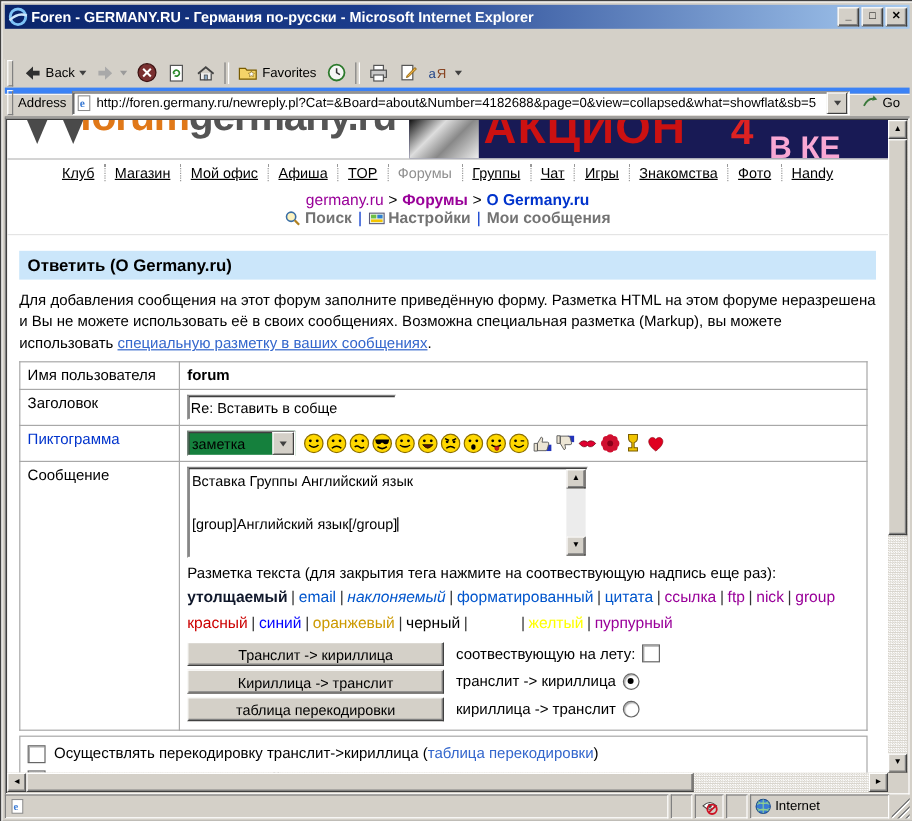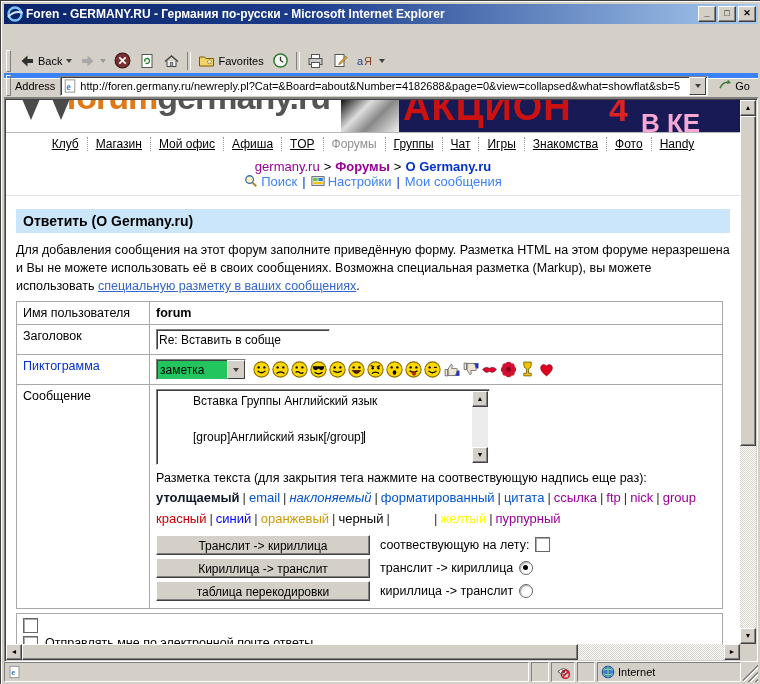--- a/index.html
+++ b/index.html
@@ -64,42 +64,42 @@
   .sitenav{text-align:center;padding:4px 0 3px;font-size:12px;white-space:nowrap;}
   .navitem{display:inline-block;padding:0 8px;color:#000;text-decoration:underline;cursor:pointer;}
   .navitem+.navitem{border-left:1px dotted #999;}
   .navitem.current{color:#8f8f8f;text-decoration:none;cursor:default;}
   
   .crumbrow{display:flex;align-items:center;padding:5px 10px 6px;font-size:13px;border-bottom:1px solid #e4e4e4;flex-direction:column;}
   .crumbs{flex:1;white-space:nowrap;}
   .crumb-sep{color:#000;padding:0 4px;}
   .c-purple{color:#990099;} .c-purple-b{color:#990099;font-weight:bold;} .c-blue-b{color:#0033cc;font-weight:bold;}
   .actions{white-space:nowrap;display:flex;align-items:center;gap:5px;font-size:13px;}
-  .actions .alink{color:#3b82f6;text-decoration:none;cursor:pointer;display:inline-flex;gap:3px;}
+  .actions .alink{color:#737373;text-decoration:none;cursor:pointer;display:inline-flex;align-items:center;gap:3px;font-weight:bold;}
   .actions .asep{color:#0033cc;}
   
   .heading{margin:13px 10px 0;background:#cbe6fa;padding:4px 7px;font-size:14px;font-weight:bold;color:#000;}
   .intro{margin:8px 10px 6px;font-size:12.5px;line-height:1.45;color:#000;}
   .intro a{color:#3366cc;text-decoration:underline;cursor:pointer;}
   
   table.form{border-collapse:collapse;margin:2px 10px 0;width:707px;border-radius:18px;}
   table.form td{border:1px solid #a8a8a8;font-size:12.5px;padding:4px 6px;vertical-align:top;color:#000;}
   td.lbl{width:120px;}
   .linklbl{color:#0033cc;cursor:pointer;}
   .bold{font-weight:bold;}
   .txtinput{width:168px;height:17px;border:1px solid;border-color:#808080 #fff #fff #808080;box-shadow:inset 1px 1px 0 #404040;
     font-size:12px;font-family:"Liberation Sans",sans-serif;padding:1px 2px;background:#fff;}
   .iconrow{display:flex;align-items:center;gap:2px;flex-wrap:nowrap;}
-  .fselect{display:inline-flex;width:88px;height:19px;border:1px solid;border-color:#808080 #fff #fff #808080;box-shadow:inset 1px 1px 0 #404040;background:#22c55e;align-items:center;margin-right:4px;}
+  .fselect{display:inline-flex;width:88px;height:19px;border:1px solid;border-color:#808080 #fff #fff #808080;box-shadow:inset 1px 1px 0 #404040;background:#15803d;align-items:center;margin-right:4px;}
   .fselect .val{flex:1;font-size:12px;padding-left:3px;}
   .fselect .db{width:16px;height:17px;background:#d4d0c8;border:1px solid;border-color:#fff #404040 #404040 #fff;display:flex;align-items:center;justify-content:center;flex:none;}
   .emo{display:inline-block;line-height:0;margin:0 1px;cursor:pointer;}
   
   .fakearea{position:relative;width:332px;height:74px;background:#fff;border:1px solid;border-color:#808080 #fff #fff #808080;box-shadow:inset 1px 1px 0 #404040;}
-  .fa-text{position:absolute;left:3px;top:2px;right:19px;bottom:2px;font-size:12px;line-height:1.5;white-space:pre-wrap;overflow:hidden;margin-left:33px;}
+  .fa-text{position:absolute;left:3px;top:2px;right:19px;bottom:2px;font-size:12px;line-height:1.5;white-space:pre-wrap;overflow:hidden;}
   .fa-scroll{position:absolute;top:1px;right:1px;bottom:1px;width:16px;background:#ececec;}
   .fa-scroll .sbtn{left:0;}
   .caret-line{display:inline-block;width:1px;height:12px;background:#000;vertical-align:-2px;}
   .marknote{font-size:12.5px;margin:6px 0 3px;}
   .marklinks{font-size:13px;line-height:1.55;}
   .marklinks .sep{color:#333;padding:0 3px;}
   .ml{cursor:pointer;}
   .s-bold-navy{color:#0f172a;font-weight:bold;}
   .s-blue{color:#0055cc;} .s-italic-blue{color:#0055cc;font-style:italic;} .s-purple{color:#990099;}
   .translit{margin-top:6px;}
@@ -112,21 +112,21 @@
   .rad.sel::after{content:"";position:absolute;left:3px;top:3px;width:5px;height:5px;border-radius:50%;background:#000;}
   
   .optbox{margin:4px 10px 0;border:1px solid #a8a8a8;width:707px;box-sizing:border-box;padding:4px 6px 5px;}
   .optrow{font-size:12.5px;line-height:21px;display:flex;align-items:center;gap:7px;}
   .optrow a{color:#3366cc;cursor:pointer;}
   
   .statusbar{position:absolute;left:3px;bottom:3px;right:3px;height:20px;display:flex;align-items:stretch;gap:2px;padding-top:2px;}
   .pane{border:1px solid;border-color:#808080 #fff #fff #808080;display:flex;align-items:center;font-size:11px;padding:0 3px;gap:3px;box-sizing:border-box;}
   .pane.main{flex:1;}
   .pane.p2{width:18px;} .pane.p3{width:24px;justify-content:center;} .pane.p4{width:18px;}
-  .pane.inet{width:144px;}
+  .pane.inet{width:116px;}
   .gripcorner{width:15px;background:
     linear-gradient(135deg,transparent 0 50%,#808080 0 55%,#fff 0 60%,transparent 0 70%,#808080 0 75%,#fff 0 80%,transparent 0 90%,#808080 0 95%,#fff 0);}
 </style>
 </head>
 <body>
 
 <div class="window">
 
   <div class="titlebar">
     <span class="ietb">
@@ -477,20 +477,21 @@
               </div>
             </div>
           </td>
         </tr>
       </tbody>
         </table>
 
       <div class="optbox" id="options">
           <div class="optrow">
             <span class="cbox"></span>
+            <span>Осуществлять перекодировку транслит-&gt;кириллица (<a>таблица перекодировки</a>)</span>
           </div>
           <div class="optrow">
             <span class="cbox"></span>
             <span>Отправлять мне по электронной почте ответы</span>
           </div>
         </div>
 
     </div>
 
     <div class="vscroll">

